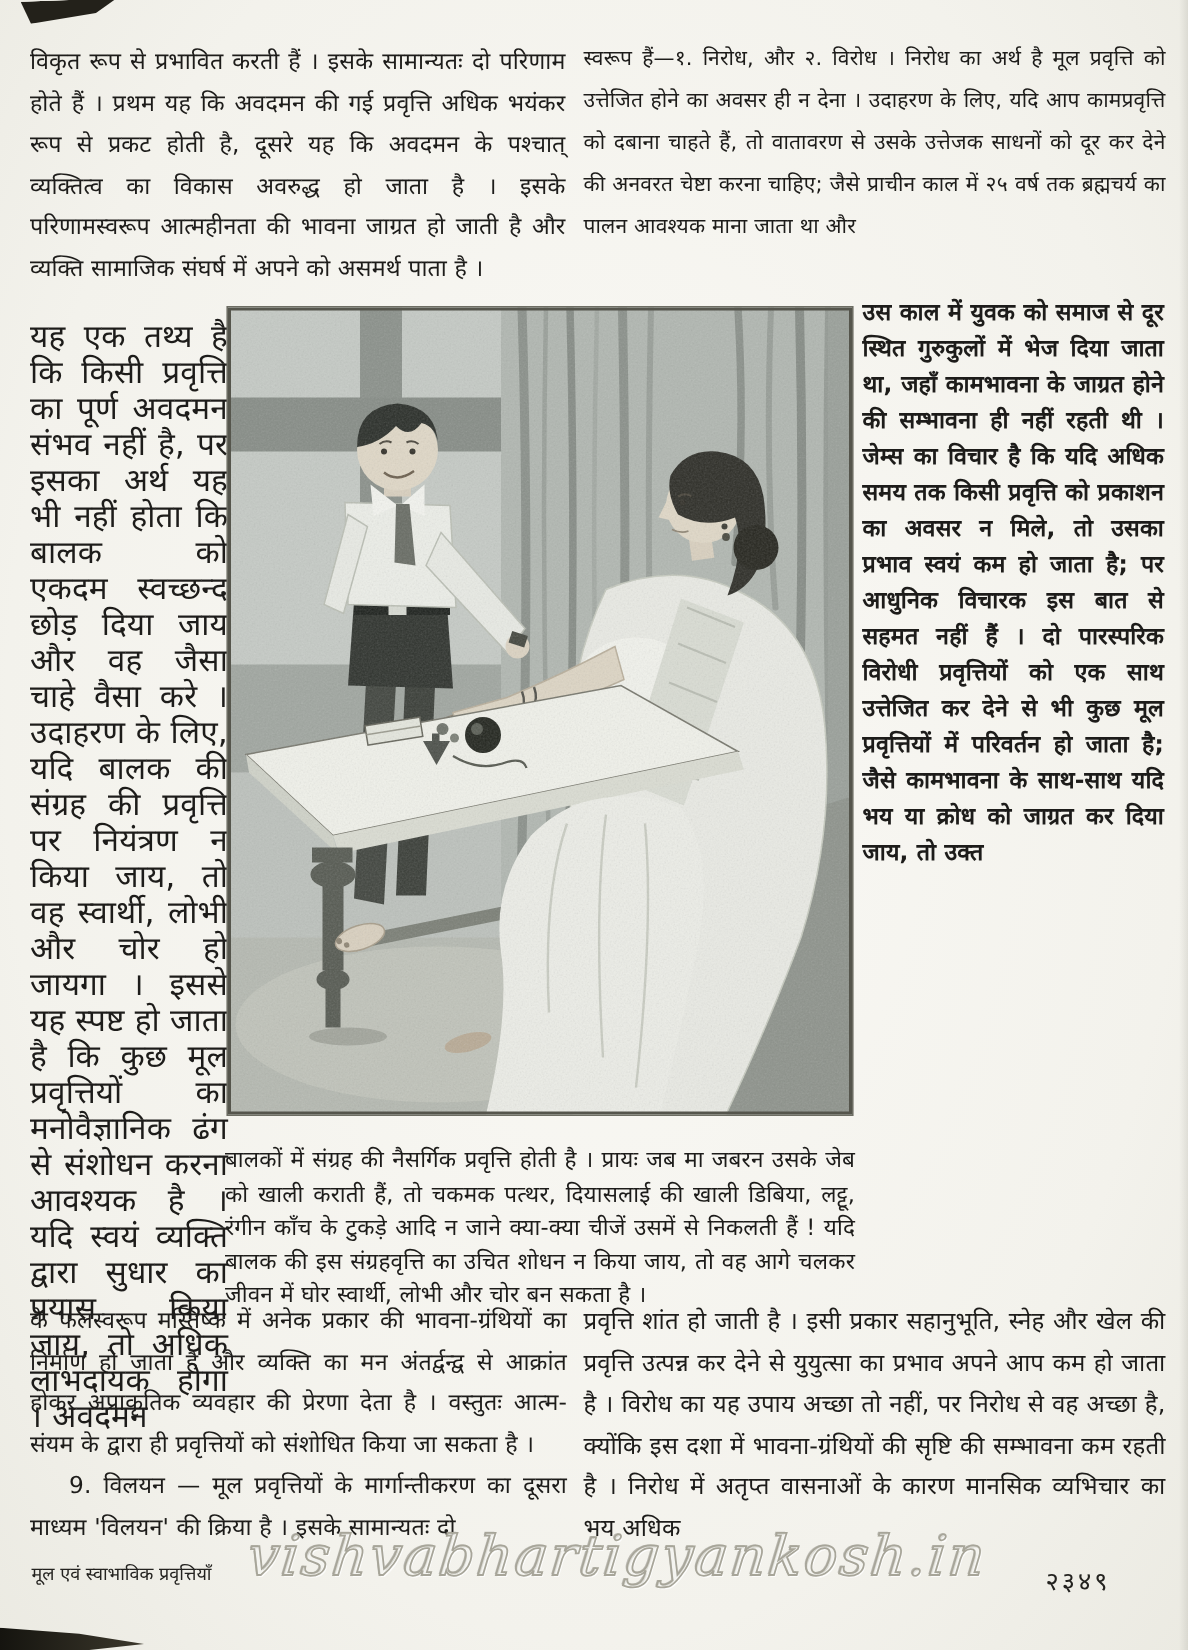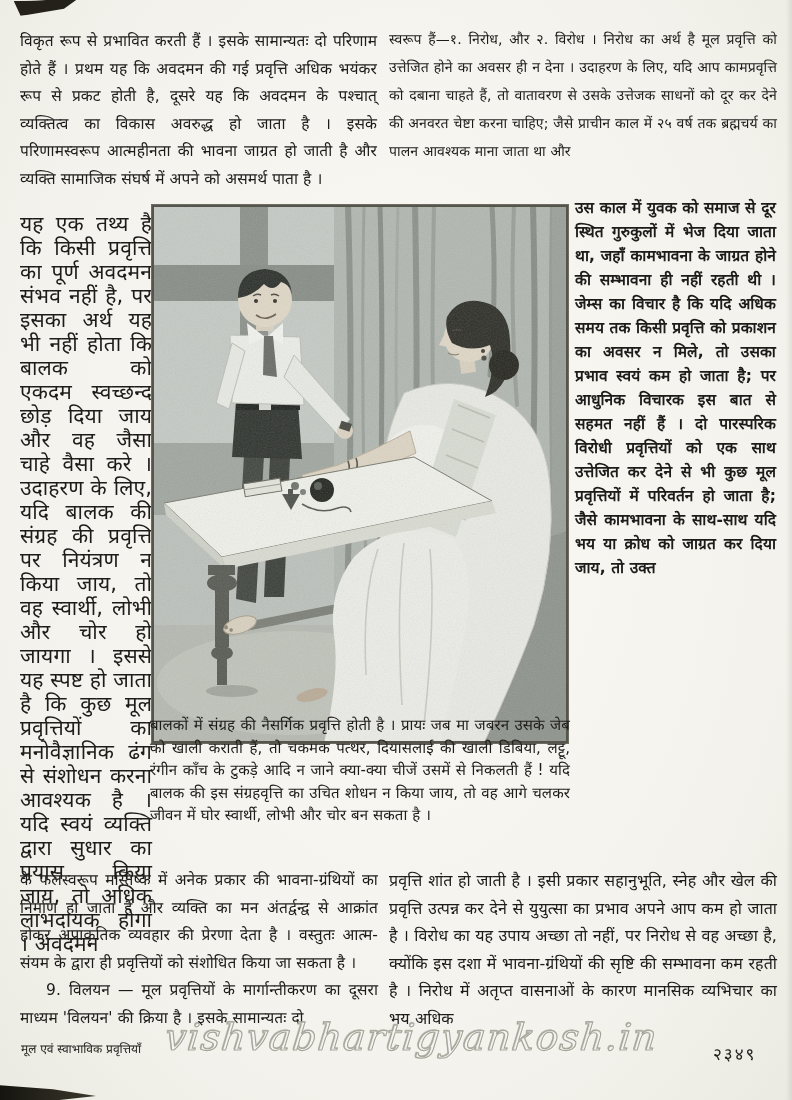--- a/index.html
+++ b/index.html
@@ -10,32 +10,32 @@
     overflow:hidden;
     font-family:"DejaVu Sans","Liberation Sans",sans-serif;
     color:#1d1c1a;
   }
   .txt{position:absolute;text-align:justify;letter-spacing:0.1px;}
   .txt p{margin:0;}
   #col-top-left   {left:20px;  top:28px;  width:357px; height:170px; font-size:15.5px; line-height:27.6px;}
   #col-top-right  {left:389px; top:25px;  width:388px; height:173px; font-size:14px; line-height:28px;}
   #col-mid-left   {left:20px;  top:212px; width:132px; height:676px; font-size:21px;   line-height:24px;}
   #col-mid-right  {left:575px; top:196px; width:201px; height:680px; font-size:15.5px; line-height:24px;font-weight:bold;}
-  #caption        {left:150px; top:714px; width:420px; height:114px; font-size:15px;   line-height:22.6px;}
+  #caption        {left:150px; top:762px; width:420px; height:114px; font-size:15px;   line-height:22.6px;}
   #col-bottom-left{left:20px;  top:867px; width:358px; height:168px; font-size:15.5px; line-height:27.6px;}
   #col-bottom-right{left:389px;top:867px; width:388px; height:168px; font-size:16px; line-height:27.6px;}
   #col-bottom-left .p2{text-indent:26px;}
   #illustration-wrap{
     position:absolute;left:152px;top:205px;width:416px;height:538px;
     outline:1px solid #6d6d63;
     box-shadow:0 0 0 1px rgba(90,90,80,.25), inset 0 0 14px rgba(60,60,55,.35);
     background:#bcc1bc;
   }
   #footer-title{position:absolute;left:21px;top:1040px;font-size:12px;color:#23221f;}
-  #page-number{position:absolute;left:697px;top:1042px;font-size:17px;color:#23221f;letter-spacing:2px;margin-left:16px;}
+  #page-number{position:absolute;left:697px;top:1042px;font-size:17px;color:#23221f;letter-spacing:2px;}
   #watermark{
     position:absolute;left:165px;top:1016px;width:575px;height:52px;
     font-family:"DejaVu Serif","Liberation Serif",serif;
     font-style:italic;font-size:37px;letter-spacing:1.5px;
     color:rgba(246,245,240,0.55);
     -webkit-text-stroke:1.2px #a7a599;
     text-shadow:1px 1px 0 rgba(255,255,255,.8), -1px -1px 0 rgba(120,118,108,.45);
     transform:skewX(-6deg);
     white-space:nowrap;z-index:5;pointer-events:none;
   }

